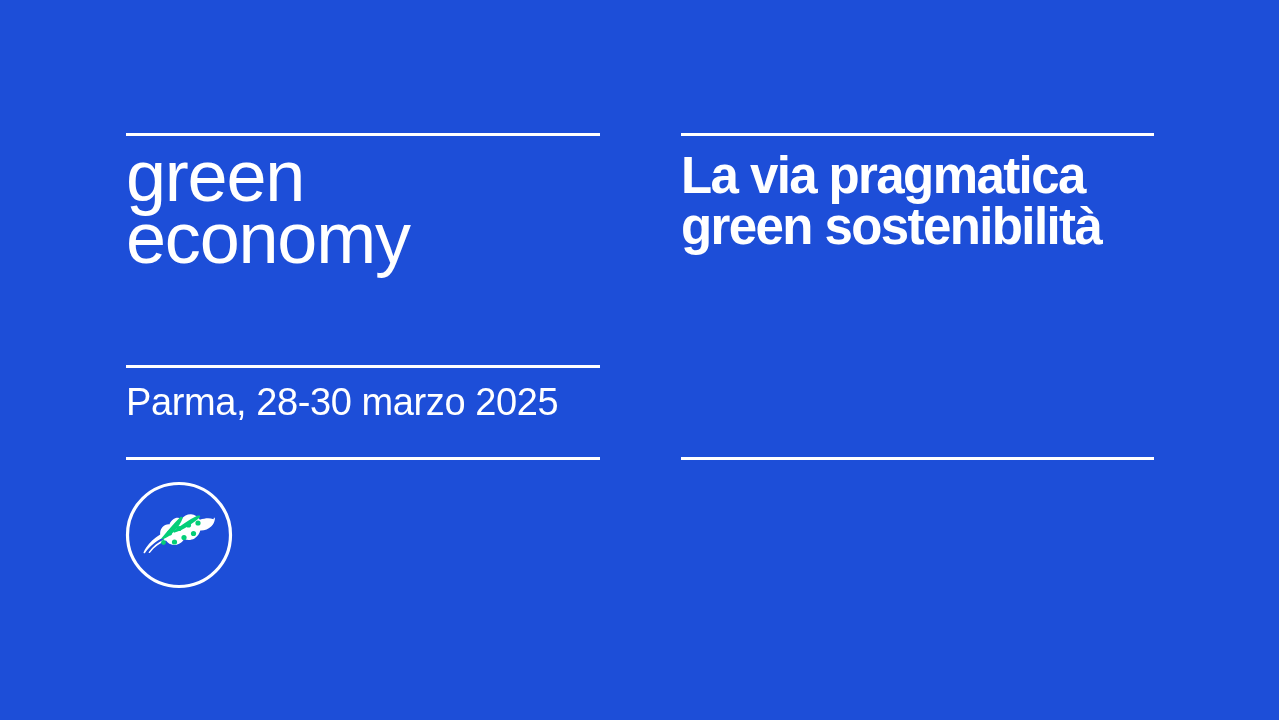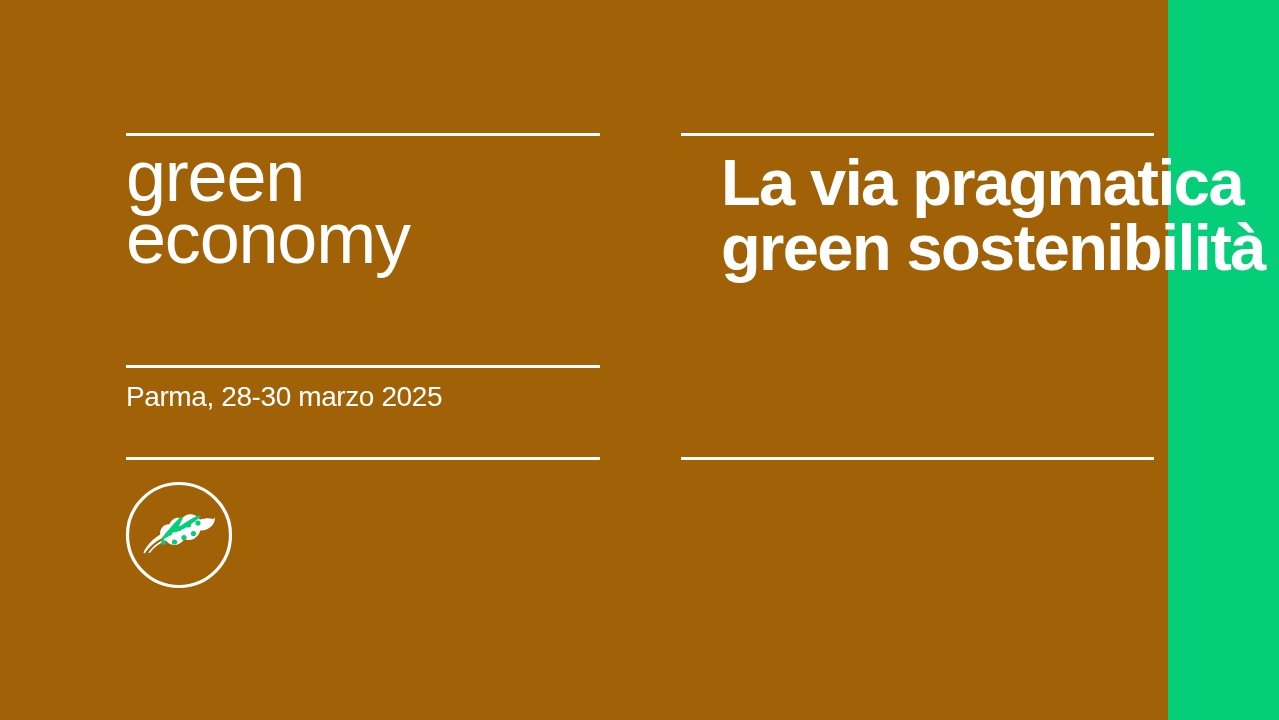--- a/index.html
+++ b/index.html
@@ -10,23 +10,23 @@
     width: 1279px;
     height: 720px;
     overflow: hidden;
     background: #04ce78;
     font-family: "Liberation Sans", sans-serif;
     -webkit-font-smoothing: antialiased;
   }
 
   .poster {
     position: relative;
-    width: 1168px;
+    width: 1279px;
     height: 720px;
-    background: #a16207;
+    background: #1d4ed8;
   }
 
   
   .col {
     position: absolute;
     top: 0;
     height: 720px;
   }
   .col-left  { left: 126px; width: 474px; }
   .col-right { left: 681px; width: 473px; }
@@ -58,36 +58,35 @@
   }
   .festival-title .line { display: block; }
 
   
   .claim {
     position: absolute;
     top: 150px;
     left: 0;
     width: 520px;
     color: #ffffff;
-    font-size: 65px;
+    font-size: 51px;
     font-weight: 700;
     line-height: 1.0;
     letter-spacing: -1.6px;
     white-space: nowrap;
-    margin-left: 40px;
   }
   .claim .line { display: block; }
 
   
   .meta {
     position: absolute;
     left: 0;
     top: 382px;
     color: #ffffff;
-    font-size: 28px;
+    font-size: 38px;
     font-weight: 400;
     line-height: 1.1;
     letter-spacing: -0.4px;
     white-space: nowrap;
   }
 
   
   .logo {
     position: absolute;
     left: 125px;

